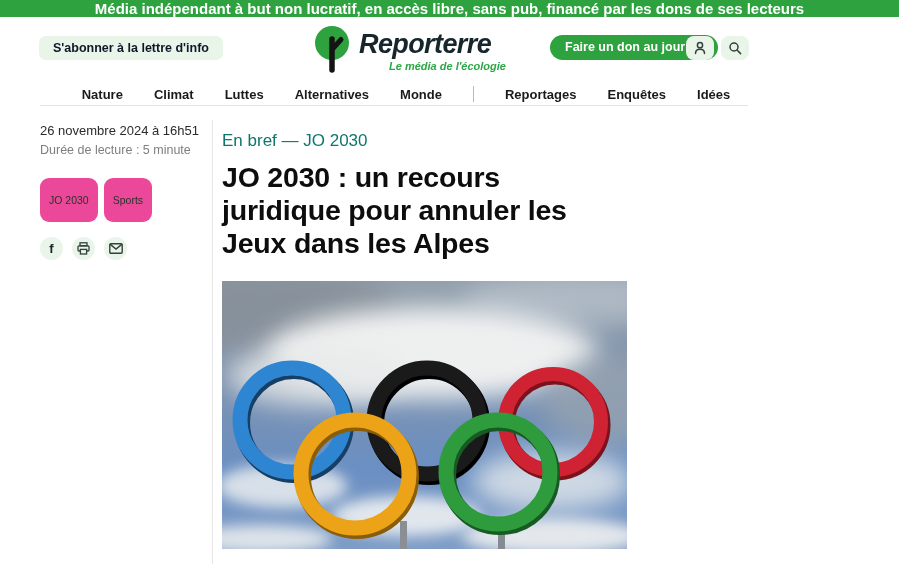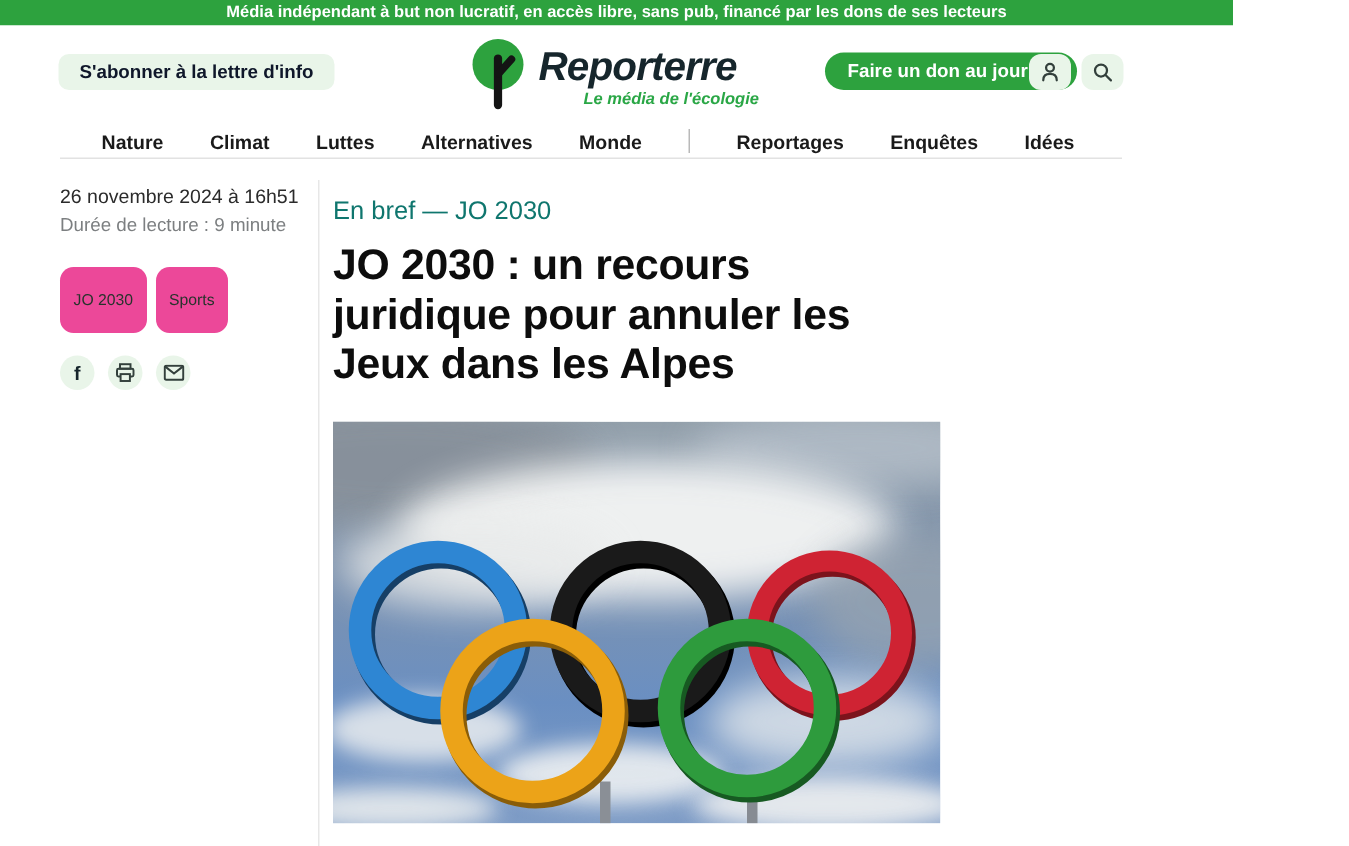--- a/index.html
+++ b/index.html
@@ -6,23 +6,23 @@
   html,body { width:899px; height:564px; }
   body {
     font-family:"Liberation Sans", sans-serif;
     background:#ffffff;
     position:relative;
     overflow:hidden;
     color:#16262c;
   }
   
   .banner {
-    position:absolute; top:0; left:0; width:822px; height:17px;
+    position:absolute; top:0; left:0; width:899px; height:17px;
     background:#2da23e; color:#ffffff;
-    font-size:11px; font-weight:700; text-align:center; line-height:17px;
+    font-size:15px; font-weight:700; text-align:center; line-height:17px;
   }
   
   .header { position:absolute; top:17px; left:0; width:899px; height:67px; background:#fff; }
   .subscribe-btn {
     position:absolute; left:39px; top:19px; height:24px; padding:0 14px;
     background:#e9f5e9; border:none; border-radius:7px;
     font-family:inherit; font-size:12.5px; font-weight:600; color:#0f172a;
     line-height:24px; cursor:pointer;
   }
   .logo { position:absolute; left:313px; top:8px; display:flex; cursor:pointer;font-style:italic; }
@@ -38,21 +38,21 @@
   }
   .icon-btn {
     position:absolute; top:19px; width:28px; height:24px;
     background:#e9f5e9; border:none; border-radius:8px;
     display:flex; align-items:center; justify-content:center; cursor:pointer;
   }
   .icon-btn.account { left:686px; }
   .icon-btn.search { left:721px; }
   
   .nav {
-    position:absolute; top:84px; left:38px; width:708px; height:20px;
+    position:absolute; top:84px; left:52px; width:708px; height:20px;
     display:flex; align-items:center; justify-content:center; gap:31px;
   }
   .nav a { font-size:13px; font-weight:700; color:#1a1a1a; text-decoration:none; cursor:pointer; }
   .nav-sep { width:1px; height:16px; background:#b9b9b9; }
   .header-rule { position:absolute; top:105px; left:40px; width:708px; height:1px; background:#e2e2e2; }
   
   .col-divider { position:absolute; left:212px; top:120px; width:1px; height:444px; background:#e7e7e7; }
   .sidebar { position:absolute; left:40px; top:123px; width:160px; }
   .article-date { font-size:13px; font-weight:400; color:#2b2b2b; }
   .reading-time { font-size:12.5px; color:#7c7f81; margin-top:5px; }
@@ -123,21 +123,21 @@
   <a>Reportages</a>
   <a>Enquêtes</a>
   <a>Idées</a>
 </div>
 <div class="header-rule"></div>
 
 <div class="col-divider"></div>
 
 <div class="sidebar">
   <div class="article-date">26 novembre 2024 à 16h51</div>
-  <div class="reading-time">Durée de lecture : 9 minute</div>
+  <div class="reading-time">Durée de lecture : 5 minute</div>
   <div class="tags">
     <span class="tag">JO 2030</span>
     <span class="tag">Sports</span>
   </div>
   <div class="share">
     <button class="share-btn">
       <span class="fb-glyph">f</span>
     </button>
     <button class="share-btn">
       <svg width="13" height="13" viewBox="0 0 13 13">

